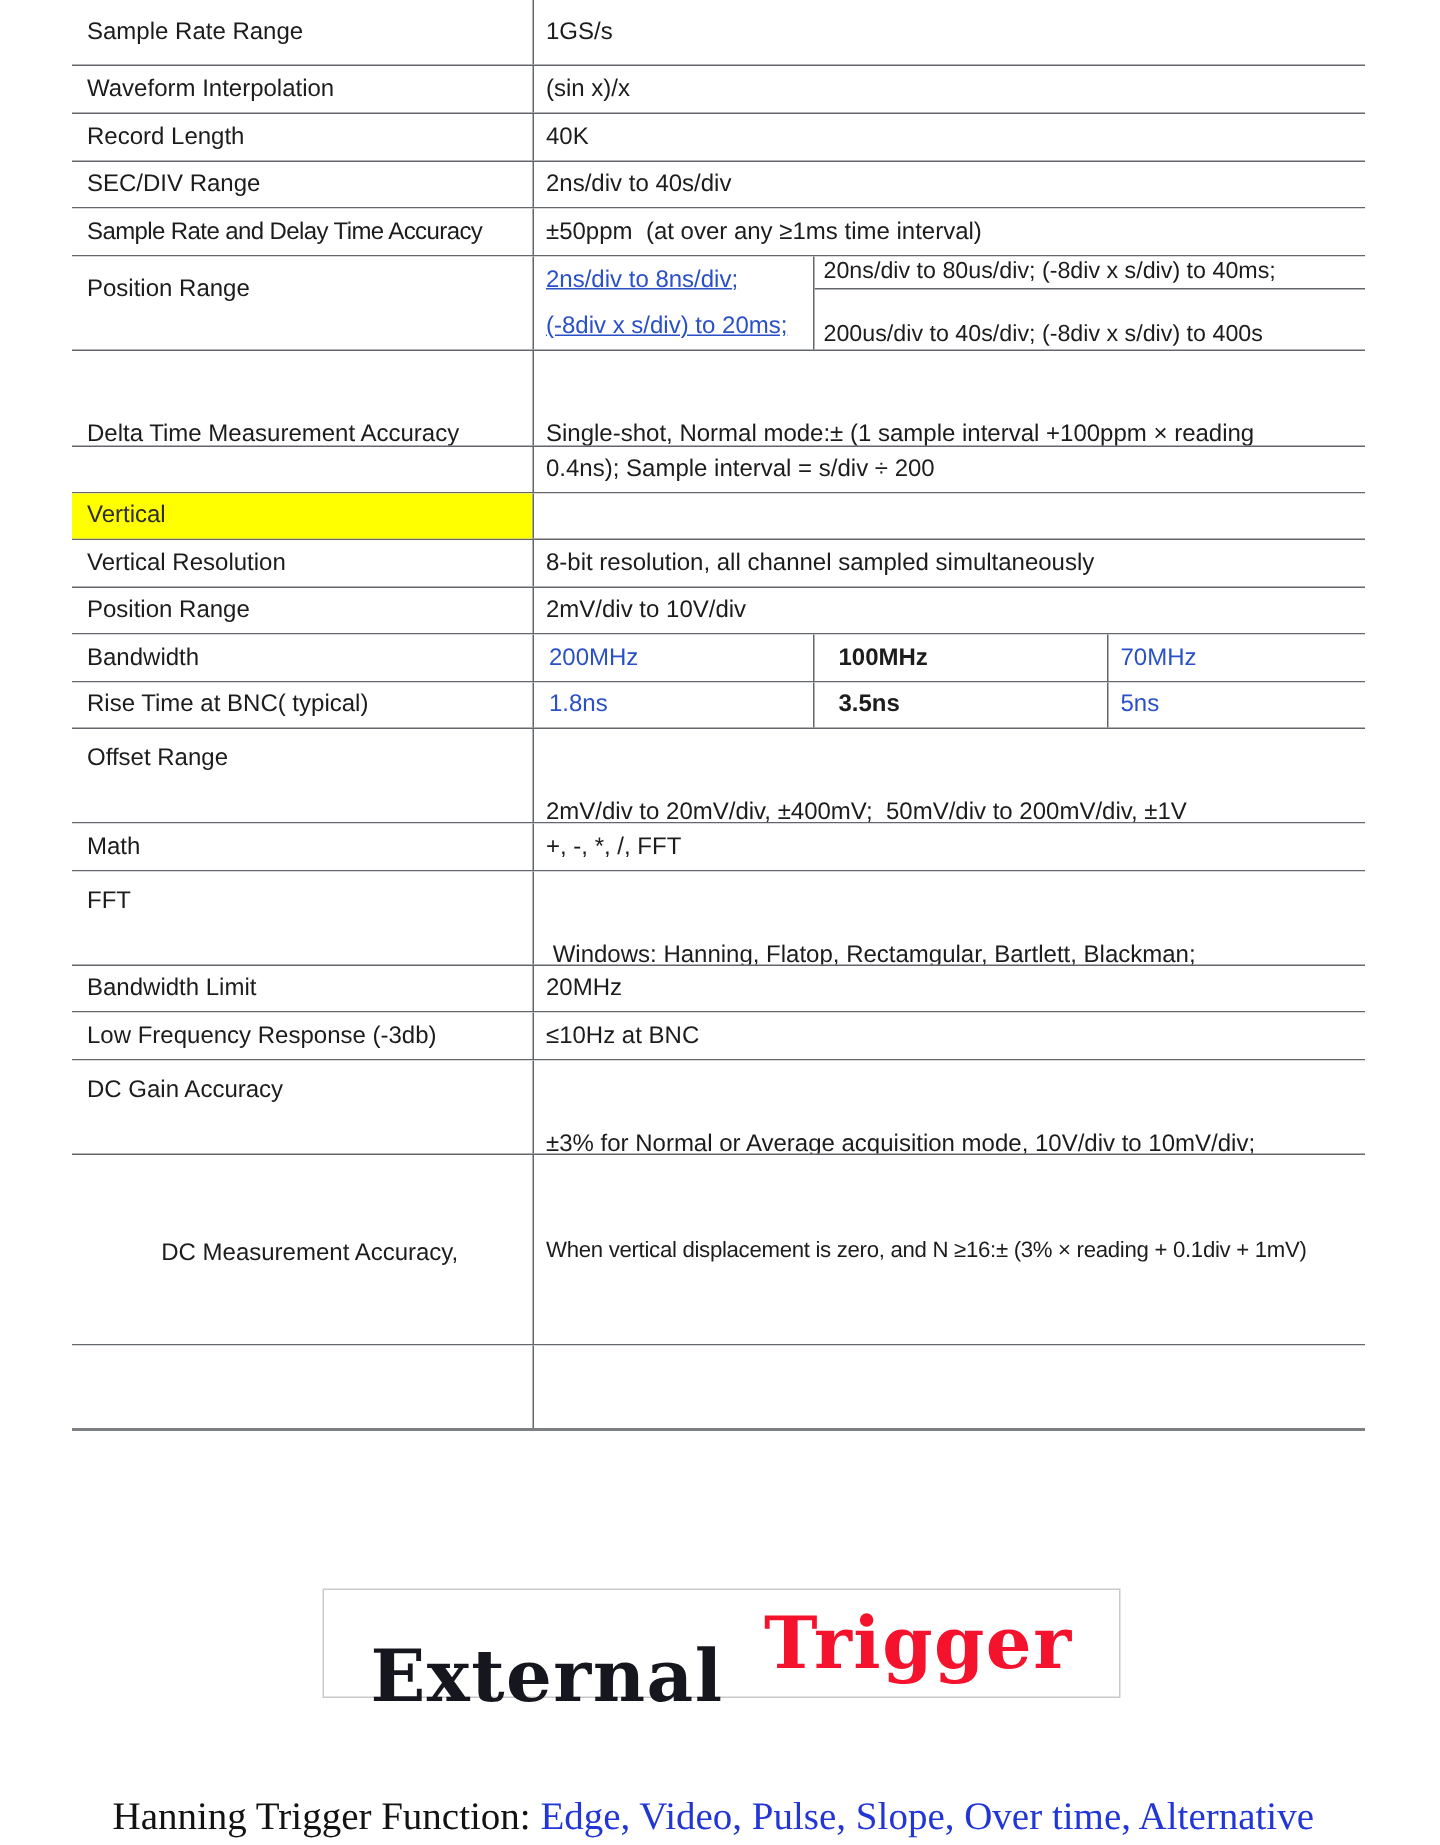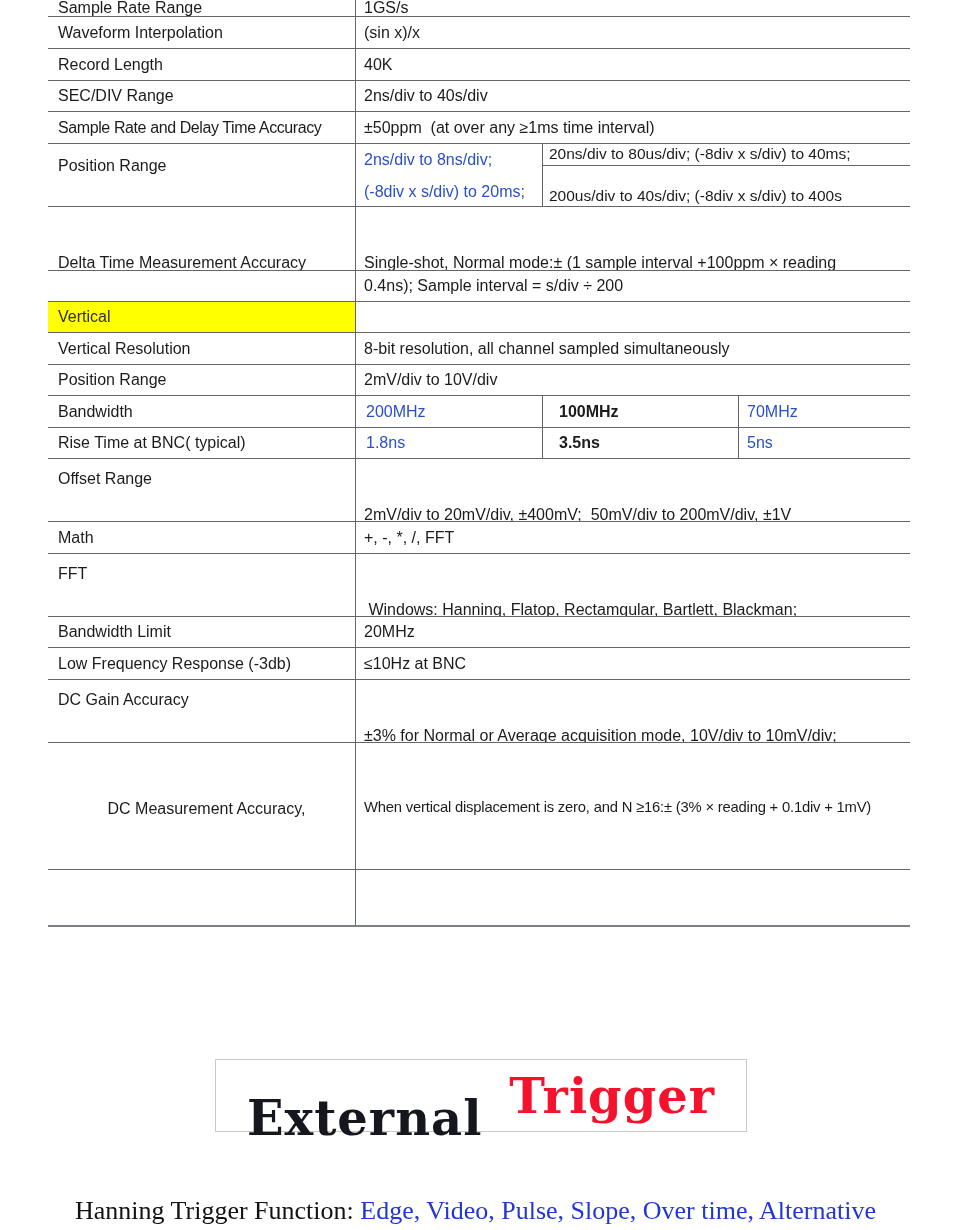--- a/index.html
+++ b/index.html
@@ -14,21 +14,21 @@
   .lbl{width:307px;padding-left:10px;display:flex;align-items:center;}
   .lbl-top{align-items:flex-start;display:block;}
   .val{flex:1;border-left:1px solid #63666a;padding-left:8px;display:flex;align-items:center;}
   .val-top{display:block;align-items:flex-start;}
   .line{line-height:31.5px;}
   .blue{color:#2a50c8;}
   .cond{letter-spacing:-0.4px;}
   .yellow{background:#ffff00;color:#2e2e2e;}
   
   .pr-blue{width:187px;border-left:1px solid #63666a;padding-left:8px;
-           display:flex;flex-direction:column;justify-content:flex-start;}
+           display:flex;flex-direction:column;justify-content:center;text-decoration:underline;}
   .pr-right{flex:1;border-left:1px solid #63666a;display:flex;flex-direction:column;gap:20px;}
   .pr-sub{height:31px;display:flex;align-items:center;padding-left:6px;font-size:15.5px;box-sizing:border-box;}
   .pr-sub1{border-bottom:1px solid #63666a;height:32px;}
   
   .c3a{width:187px;border-left:1px solid #63666a;padding-left:10px;display:flex;align-items:center;}
   .c3b{width:196px;border-left:1px solid #63666a;padding-left:16px;display:flex;align-items:center;font-weight:bold;}
   .c3c{flex:1;border-left:1px solid #63666a;padding-left:8px;display:flex;align-items:center;}
   
   .small-lines{font-size:14.8px;letter-spacing:-0.2px;line-height:24px;padding-top:4px;}
   .lh24{line-height:24px;text-align:center;}
@@ -49,21 +49,21 @@
     position:absolute;left:62px;top:1166px;width:880px;
     font-family:"Liberation Serif",serif;font-size:26px;color:#121212;white-space:pre-wrap;
   }
   .footer .links{color:#2236d8;}
 </style>
 </head>
 <body>
 
 <div class="spec-table">
 
-  <div class="row" style="height:17px">
+  <div class="row" style="height:44px">
     <div class="cell lbl">Sample Rate Range</div>
     <div class="cell val">1GS/s</div>
   </div>
 
   <div class="row" style="height:32px">
     <div class="cell lbl">Waveform Interpolation</div>
     <div class="cell val">(sin x)/x</div>
   </div>
 
   <div class="row" style="height:32px">

